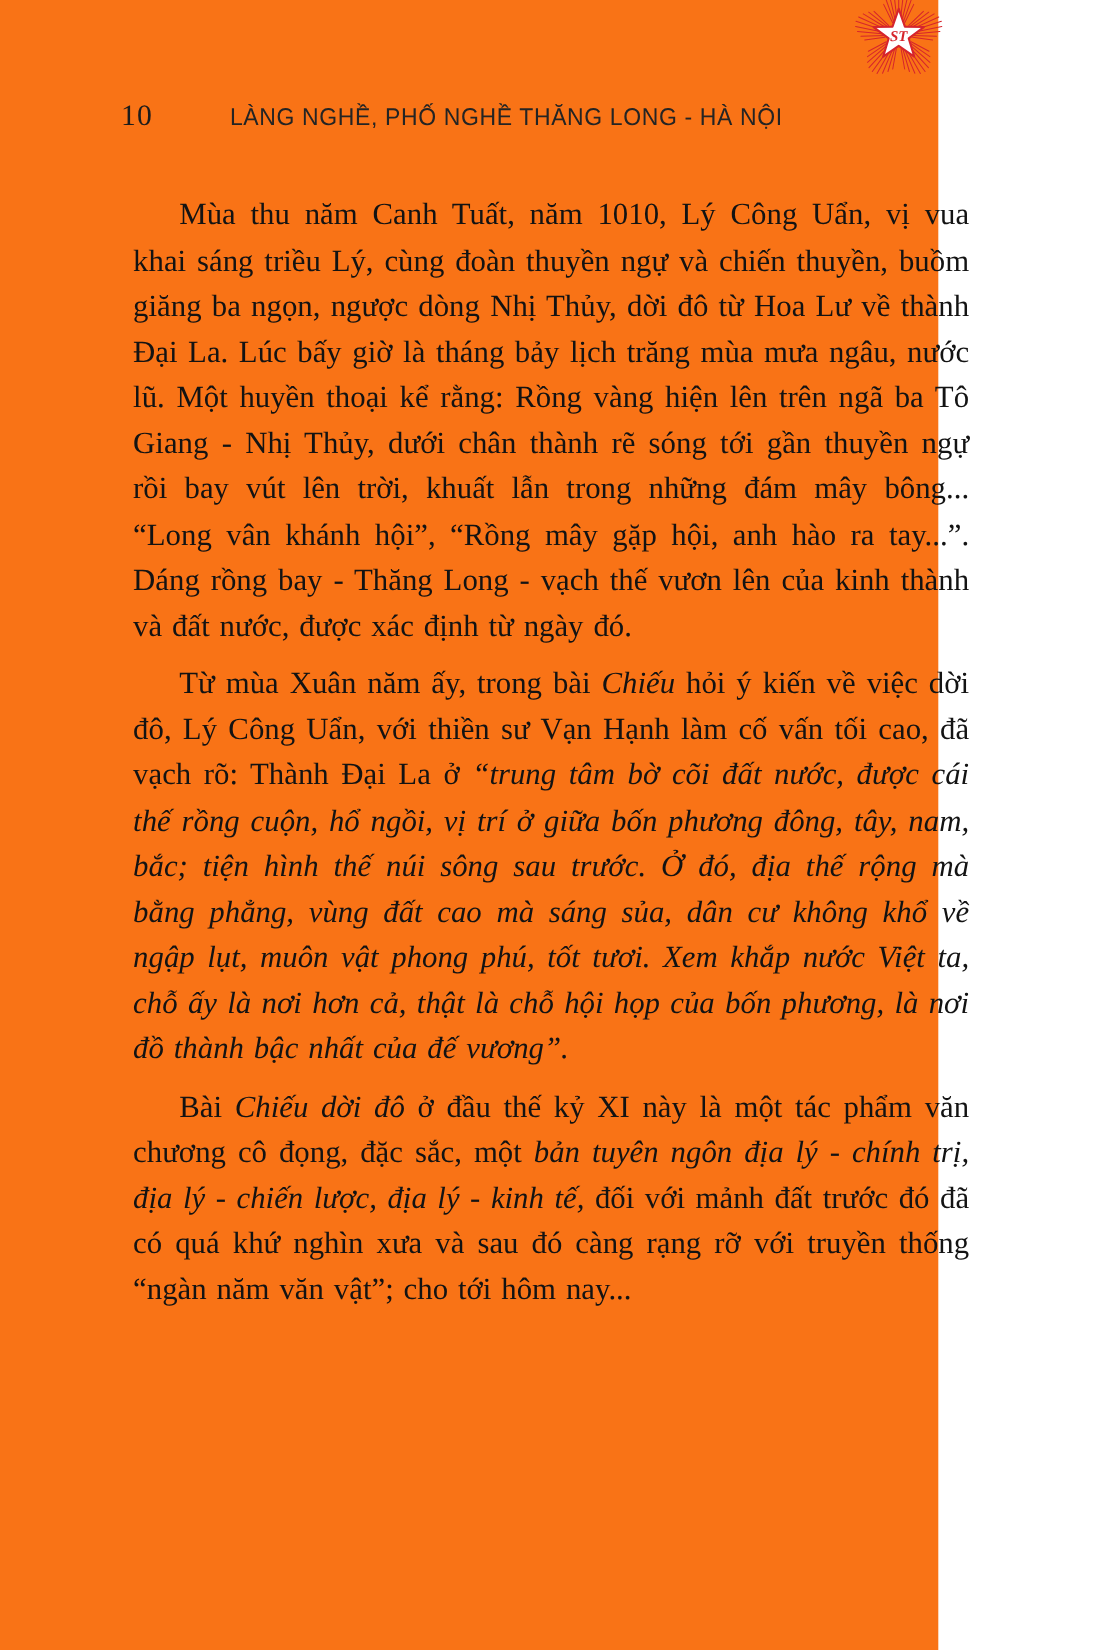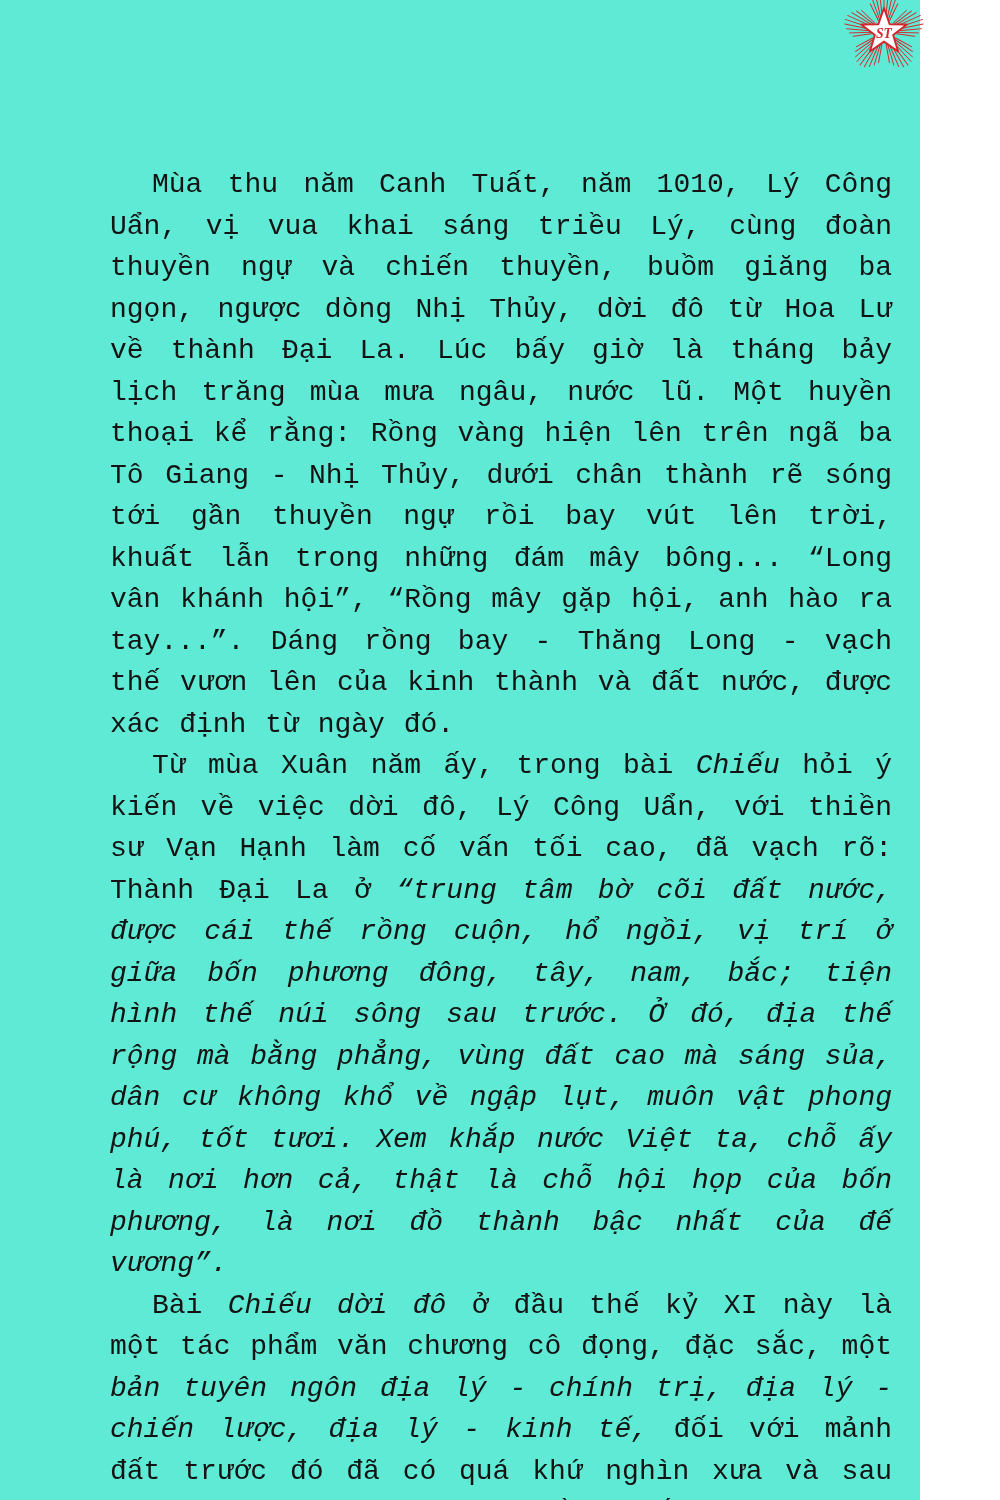--- a/index.html
+++ b/index.html
@@ -4,22 +4,22 @@
 <style>
   html, body { margin: 0; padding: 0; }
   body {
     width: 1000px; height: 1500px;
     background: #ffffff;
     font-family: "Liberation Serif", "DejaVu Serif", serif;
     overflow: hidden;
   }
   .page {
     position: relative;
-    width: 920px; height: 1500px;
-    background: #5eead4;
+    width: 853px; height: 1500px;
+    background: #f97316;
     box-sizing: border-box;
   }
   .logo {
     position: absolute;
     top: -8px; right: -6px;
     width: 84px; height: 80px;
     overflow: hidden;
   }
   .logo svg { width: 100%; height: 100%; display: block; }
   .header-row {
@@ -48,21 +48,21 @@
   .body-text {
     position: absolute;
     top: 164px; left: 110px;
     width: 782px;
     text-align: justify;
     font-size: 28px;
     line-height: 41.5px;
     color: #131313;
     word-spacing: 2px;
   }
-  p.para { margin: 0; text-indent: 42px; font-family: Liberation Mono, monospace; }
+  p.para { margin: 11px; text-indent: 42px; }
   .italic { font-style: italic; }
   .sup {
     font-size: 0.62em;
     vertical-align: super;
     line-height: 0;
   }
 </style>
 </head>
 <body>
 
@@ -86,20 +86,24 @@
       <use href="#fan"></use>
       <use href="#fan" transform="rotate(72,50,50)"></use>
       <use href="#fan" transform="rotate(144,50,50)"></use>
       <use href="#fan" transform="rotate(216,50,50)"></use>
       <use href="#fan" transform="rotate(288,50,50)"></use>
       <path d="M50,20 L57.05,40.29 L78.53,40.73 L61.41,53.71 L67.63,74.27 L50,62 L32.37,74.27 L38.59,53.71 L21.47,40.73 L42.95,40.29 Z" fill="#ffffff" stroke="#d6252c" stroke-width="2.4" stroke-linejoin="round"></path>
       <text x="50" y="57" text-anchor="middle" font-size="17" font-style="italic" font-weight="bold" fill="#d6252c" font-family="Liberation Serif, DejaVu Serif, serif">ST</text>
     </svg>
   </div>
 
+  <div class="header-row">
+    <span class="page-number">10</span>
+    <span class="running-header">LÀNG NGHỀ, PHỐ NGHỀ THĂNG LONG - HÀ NỘI</span>
+  </div>
 
   <div class="body-text">
 
     <p class="para"><span>Mùa thu năm Canh Tuất, năm 1010, Lý Công Uẩn, vị vua khai sáng triều Lý, cùng đoàn thuyền ngự và chiến thuyền, buồm giăng ba ngọn, ngược dòng Nhị Thủy, dời đô từ Hoa Lư về thành Đại La. Lúc bấy giờ là tháng bảy lịch trăng mùa mưa ngâu, nước lũ. Một huyền thoại kể rằng: Rồng vàng hiện lên trên ngã ba Tô Giang - Nhị Thủy, dưới chân thành rẽ sóng tới gần thuyền ngự rồi bay vút lên trời, khuất lẫn trong những đám mây bông... “Long vân khánh hội”, “Rồng mây gặp hội, anh hào ra tay...”. Dáng rồng bay - Thăng Long - vạch thế vươn lên của kinh thành và đất nước, được xác định từ ngày đó.</span></p>
 
     <p class="para"><span>Từ mùa Xuân năm ấy, trong bài </span><span class="italic">Chiếu</span><span> hỏi ý kiến về việc dời đô, Lý Công Uẩn, với thiền sư Vạn Hạnh làm cố vấn tối cao, đã vạch rõ: Thành Đại La ở </span><span class="italic">“trung tâm bờ cõi đất nước, được cái thế rồng cuộn, hổ ngồi, vị trí ở giữa bốn phương đông, tây, nam, bắc; tiện hình thế núi sông sau trước. Ở đó, địa thế rộng mà bằng phẳng, vùng đất cao mà sáng sủa, dân cư không khổ về ngập lụt, muôn vật phong phú, tốt tươi. Xem khắp nước Việt ta, chỗ ấy là nơi hơn cả, thật là chỗ hội họp của bốn phương, là nơi đồ thành bậc nhất của đế vương”.</span></p>
 
     <p class="para"><span>Bài </span><span class="italic">Chiếu dời đô</span><span> ở đầu thế kỷ XI này là một tác phẩm văn chương cô đọng, đặc sắc, một </span><span class="italic">bản tuyên ngôn địa lý - chính trị, địa lý - chiến lược, địa lý - kinh tế,</span><span> đối với mảnh đất trước đó đã có quá khứ nghìn xưa và sau đó càng rạng rỡ với truyền thống “ngàn năm văn vật”; cho tới hôm nay...</span></p>
 
 

